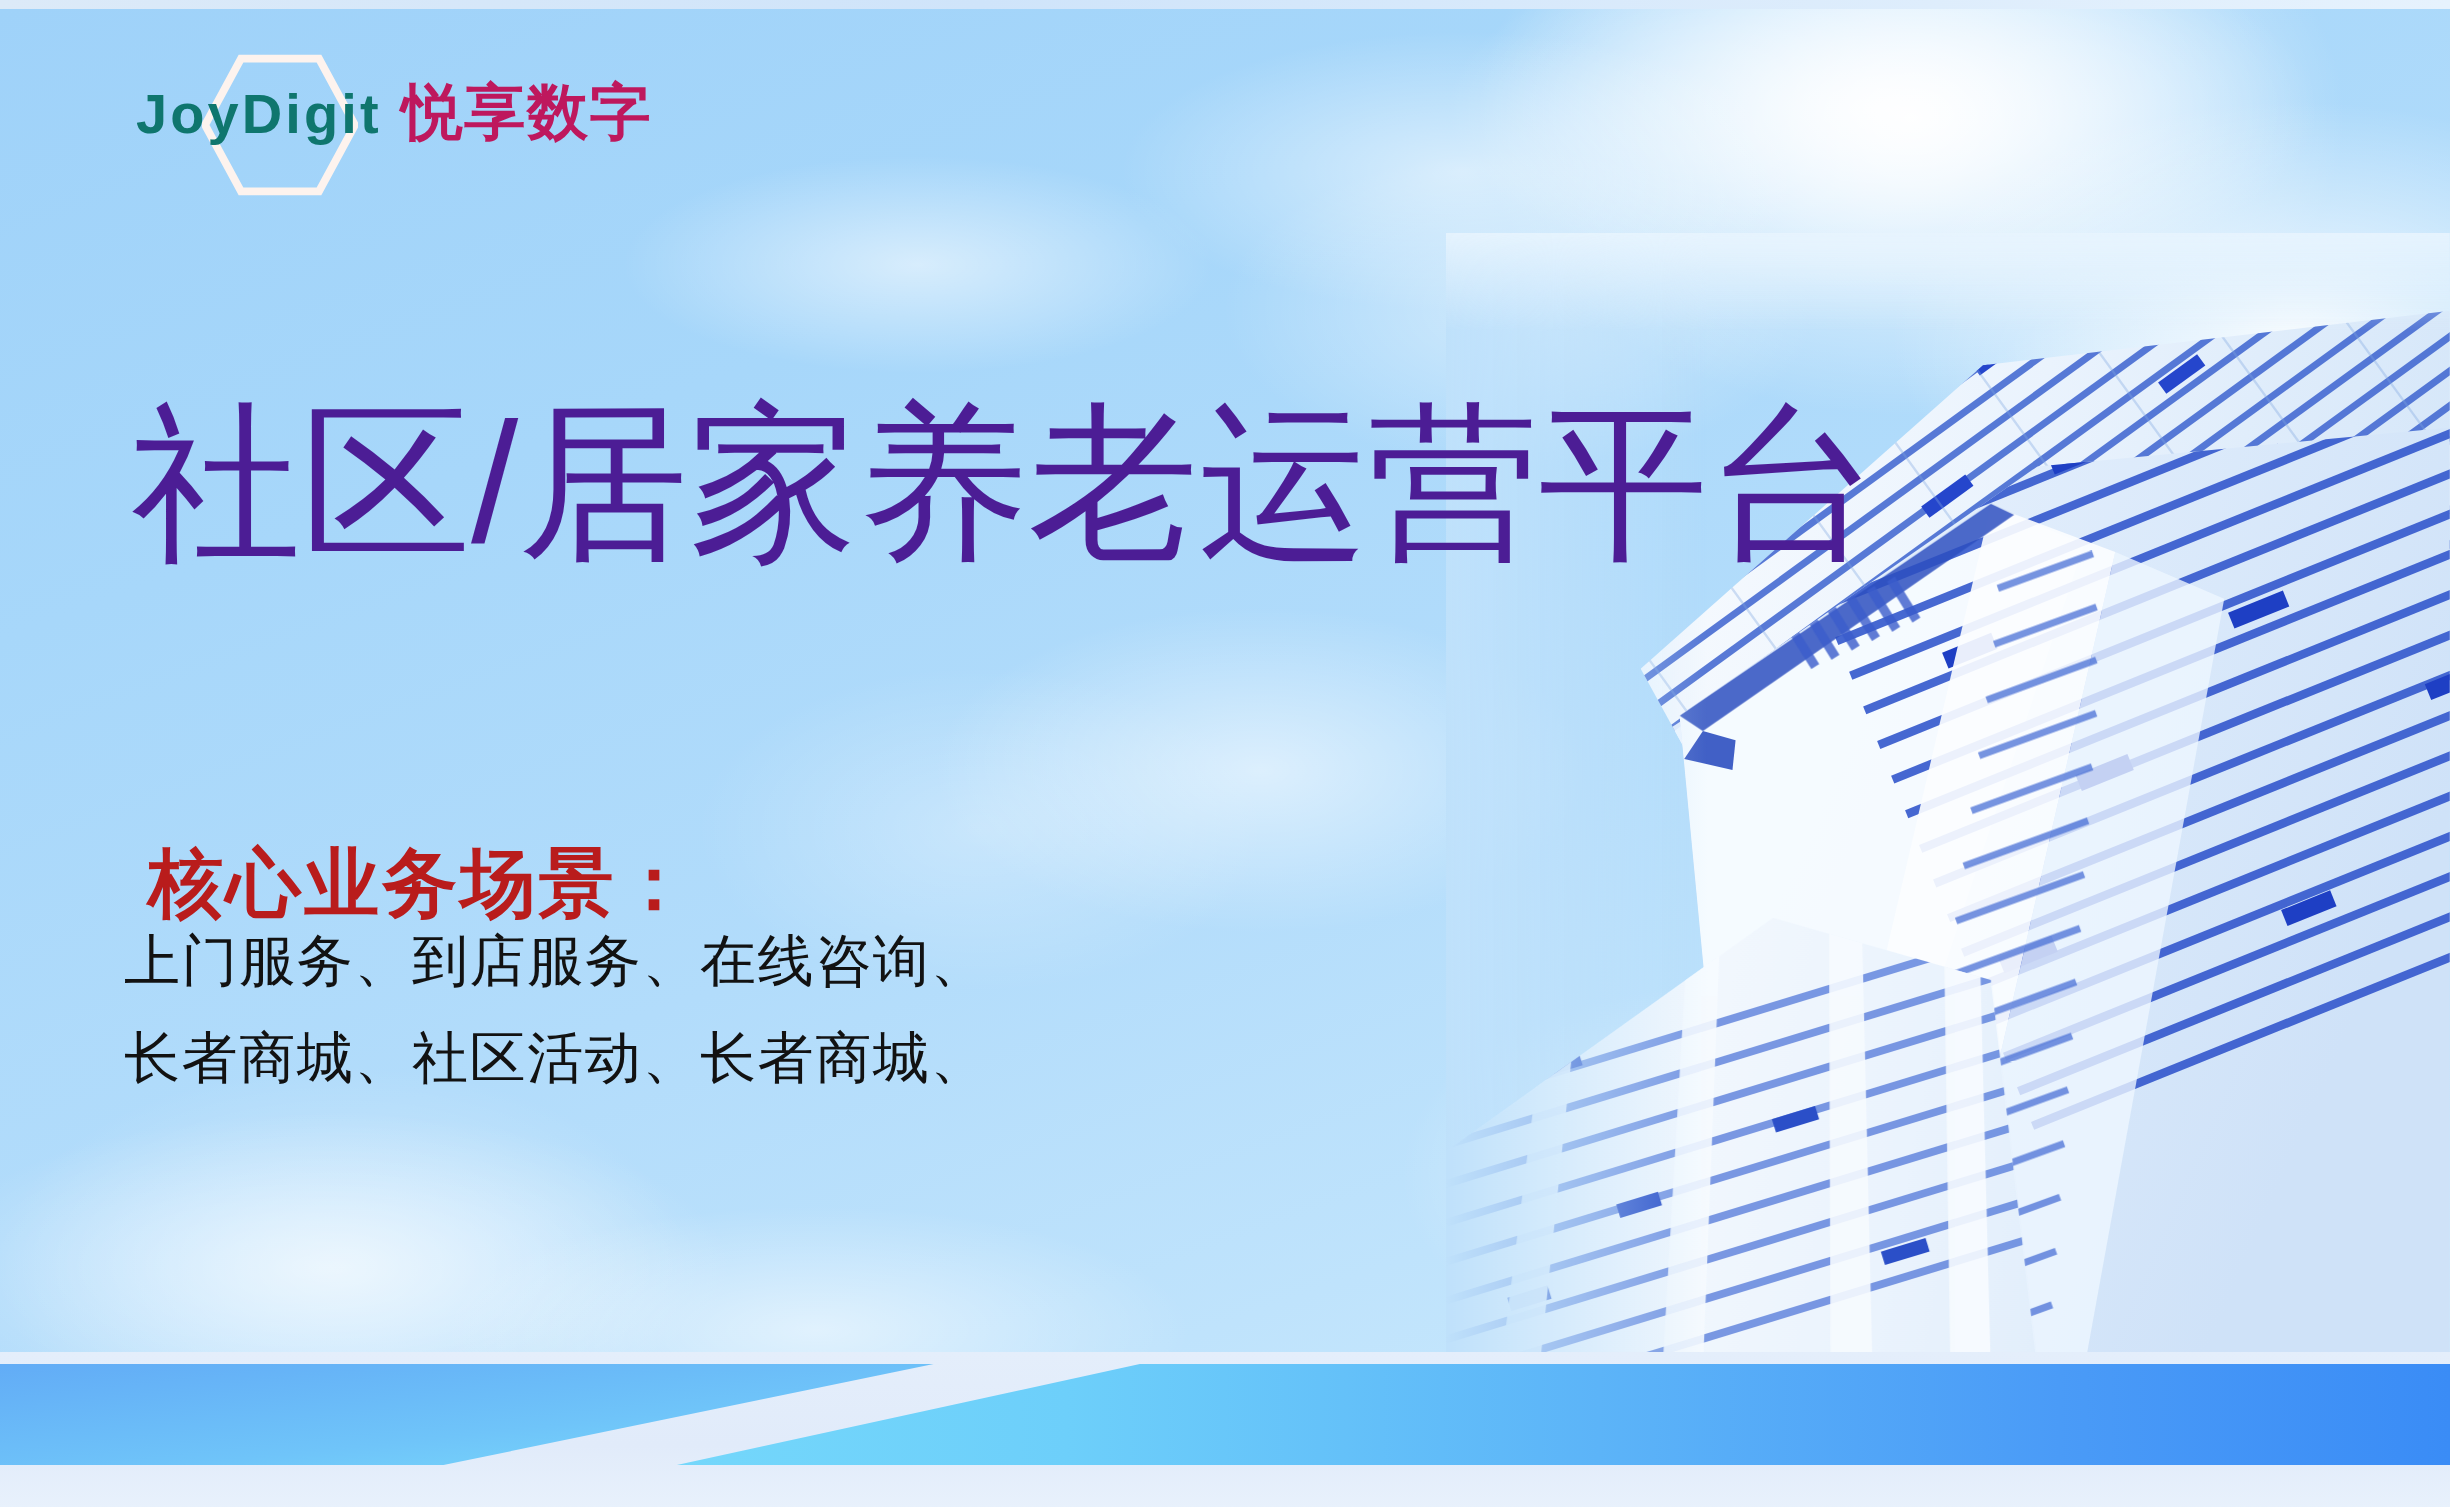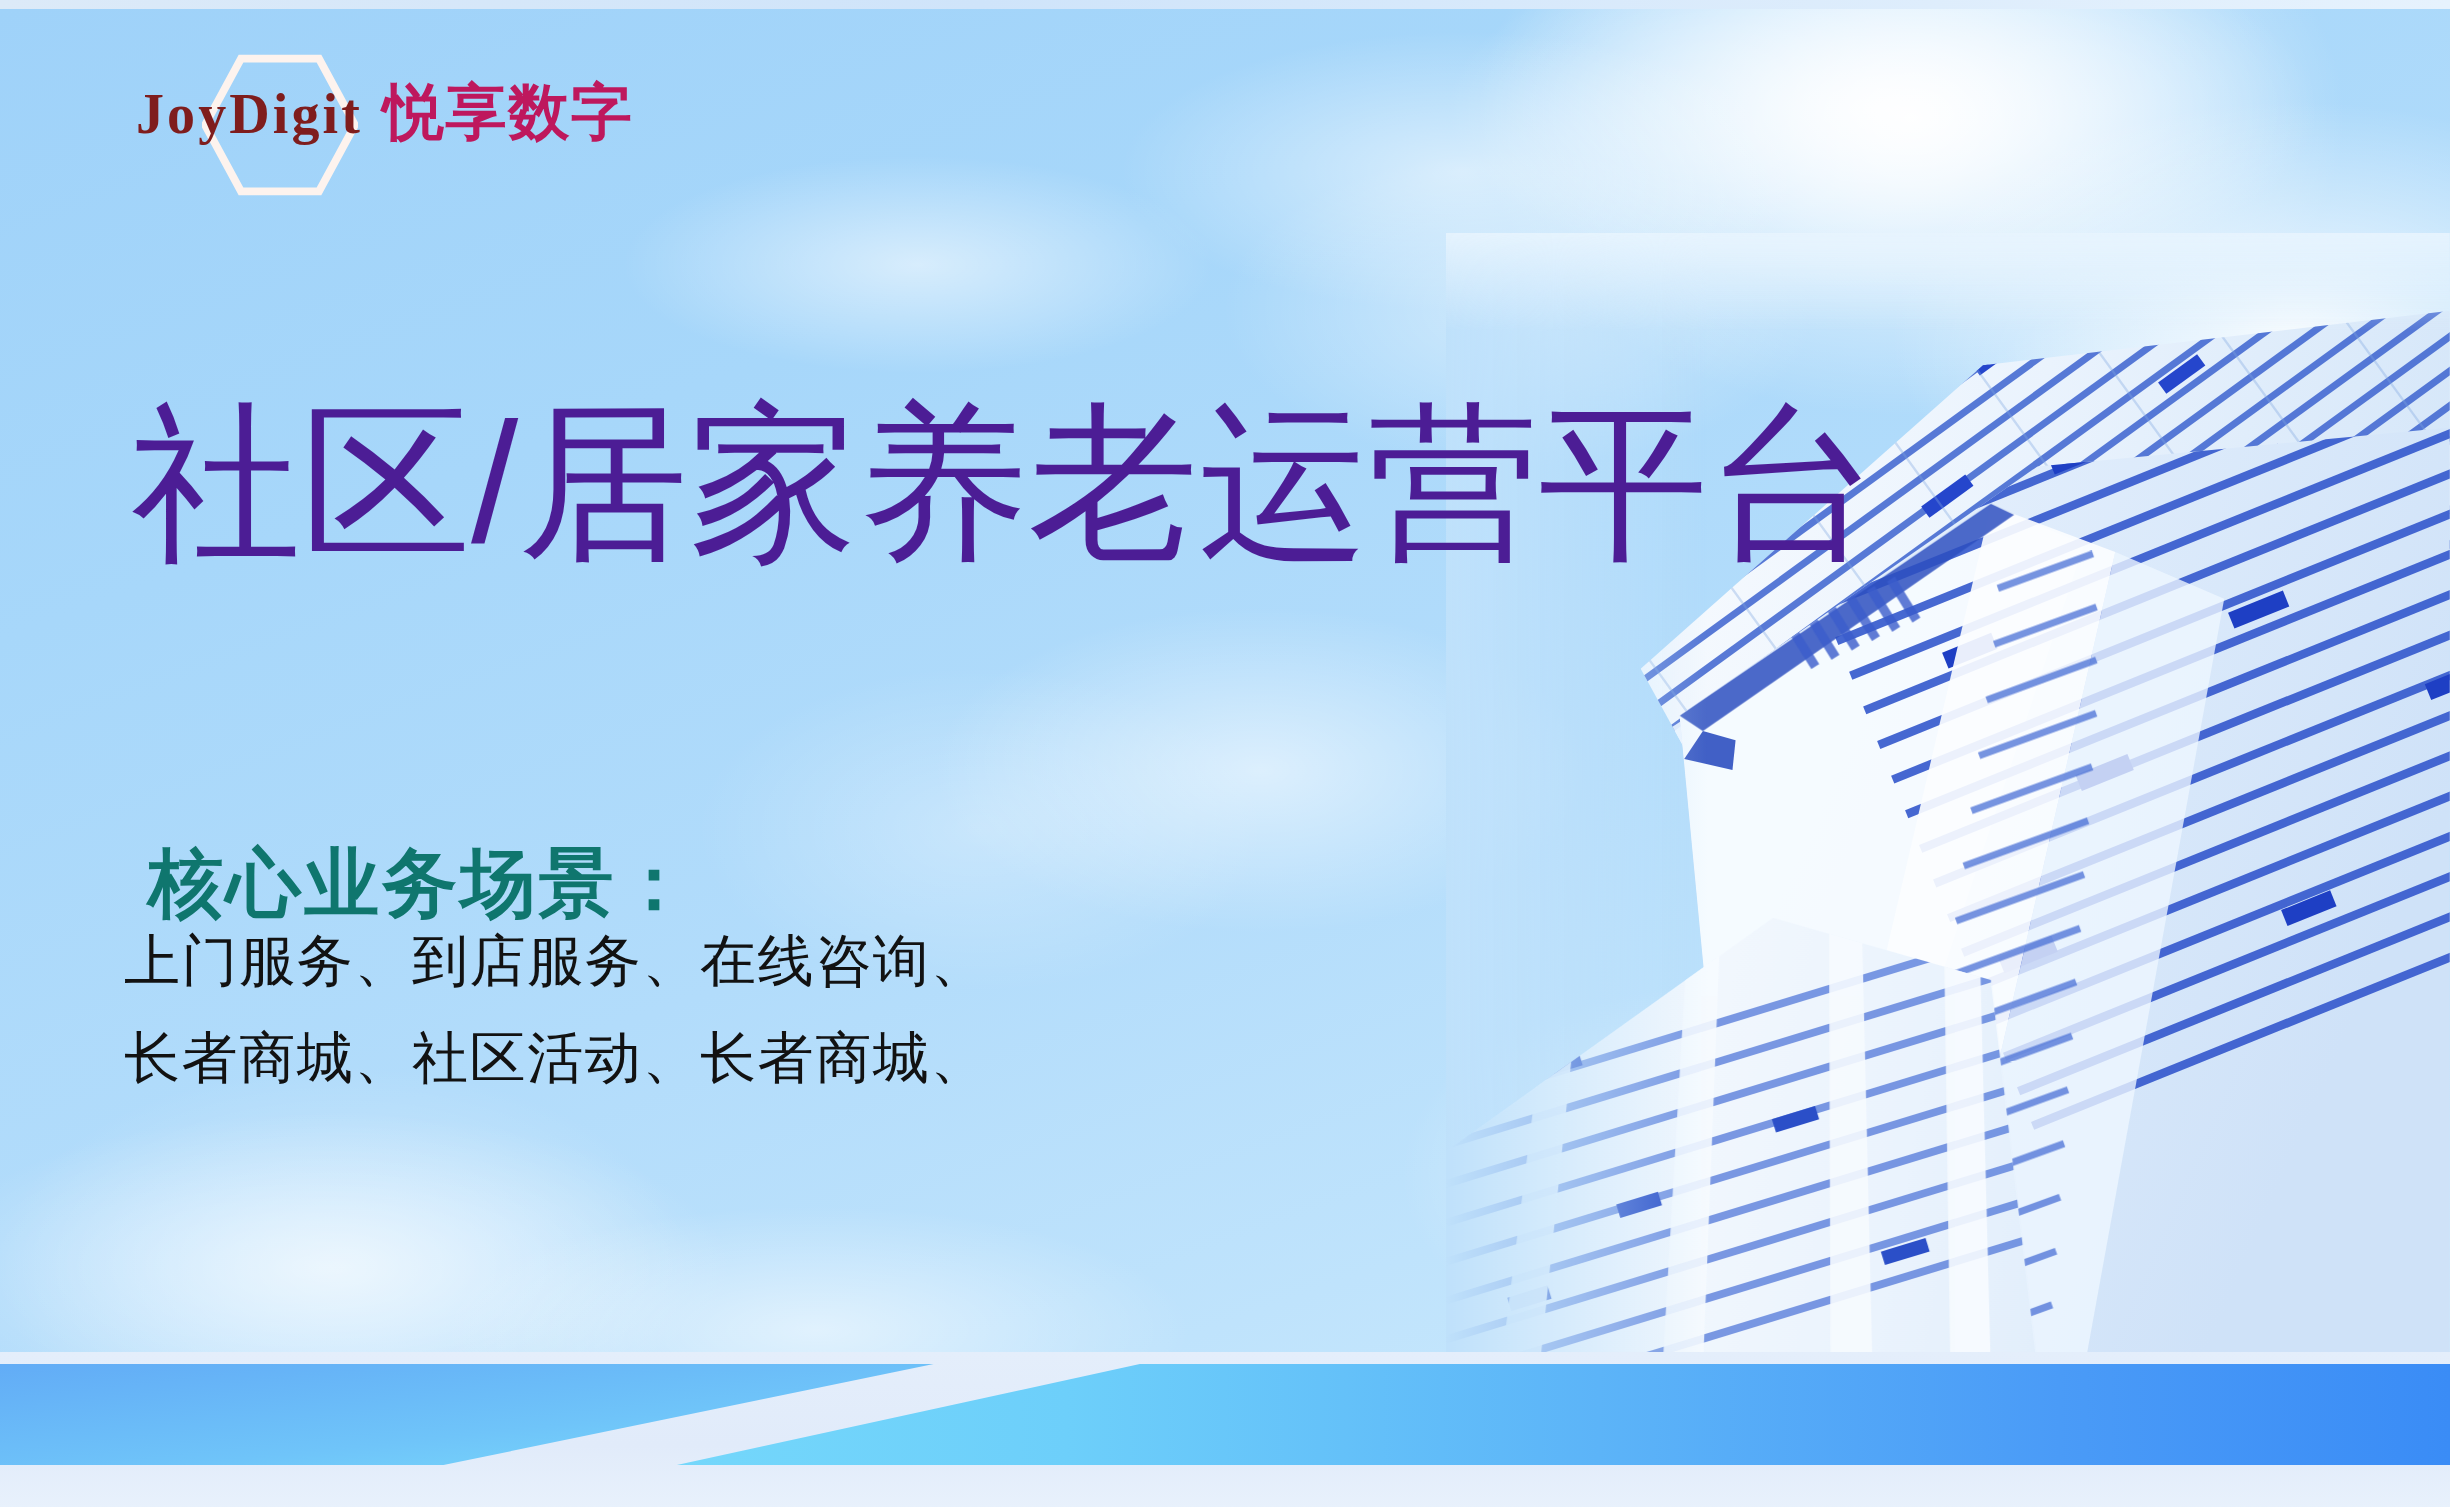--- a/index.html
+++ b/index.html
@@ -83,25 +83,25 @@
   .logo-text-wrap {
     position: absolute;
     left: 0;
     top: 28px;
     display: flex;
     align-items: baseline;
     gap: 20px;
     white-space: nowrap;
   }
   .logo-joy {
-    font-family: Liberation Serif, serif;
+    font-family: Liberation Sans, sans-serif;
     font-size: 56px;
     font-weight: bold;
     letter-spacing: 3.1px;
-    color: #7f1d1d;
+    color: #0f766e;
     line-height: 1;
   }
   .logo-cn {
     font-size: 61px;
     font-weight: bold;
     letter-spacing: 1.6px;
     color: #be185d;
     line-height: 1;
   }
 
@@ -120,21 +120,21 @@
   }
 
   
   .core-heading {
     position: absolute;
     left: 148px;
     top: 780px;
     z-index: 12;
     font-size: 75px;
     font-weight: bold;
-    color: #0f766e;
+    color: #b91c1c;
     letter-spacing: 3.1px;
     line-height: 1.1;
     white-space: nowrap;
   }
 
   
   .scenarios {
     position: absolute;
     left: 124px;
     top: 912px;

